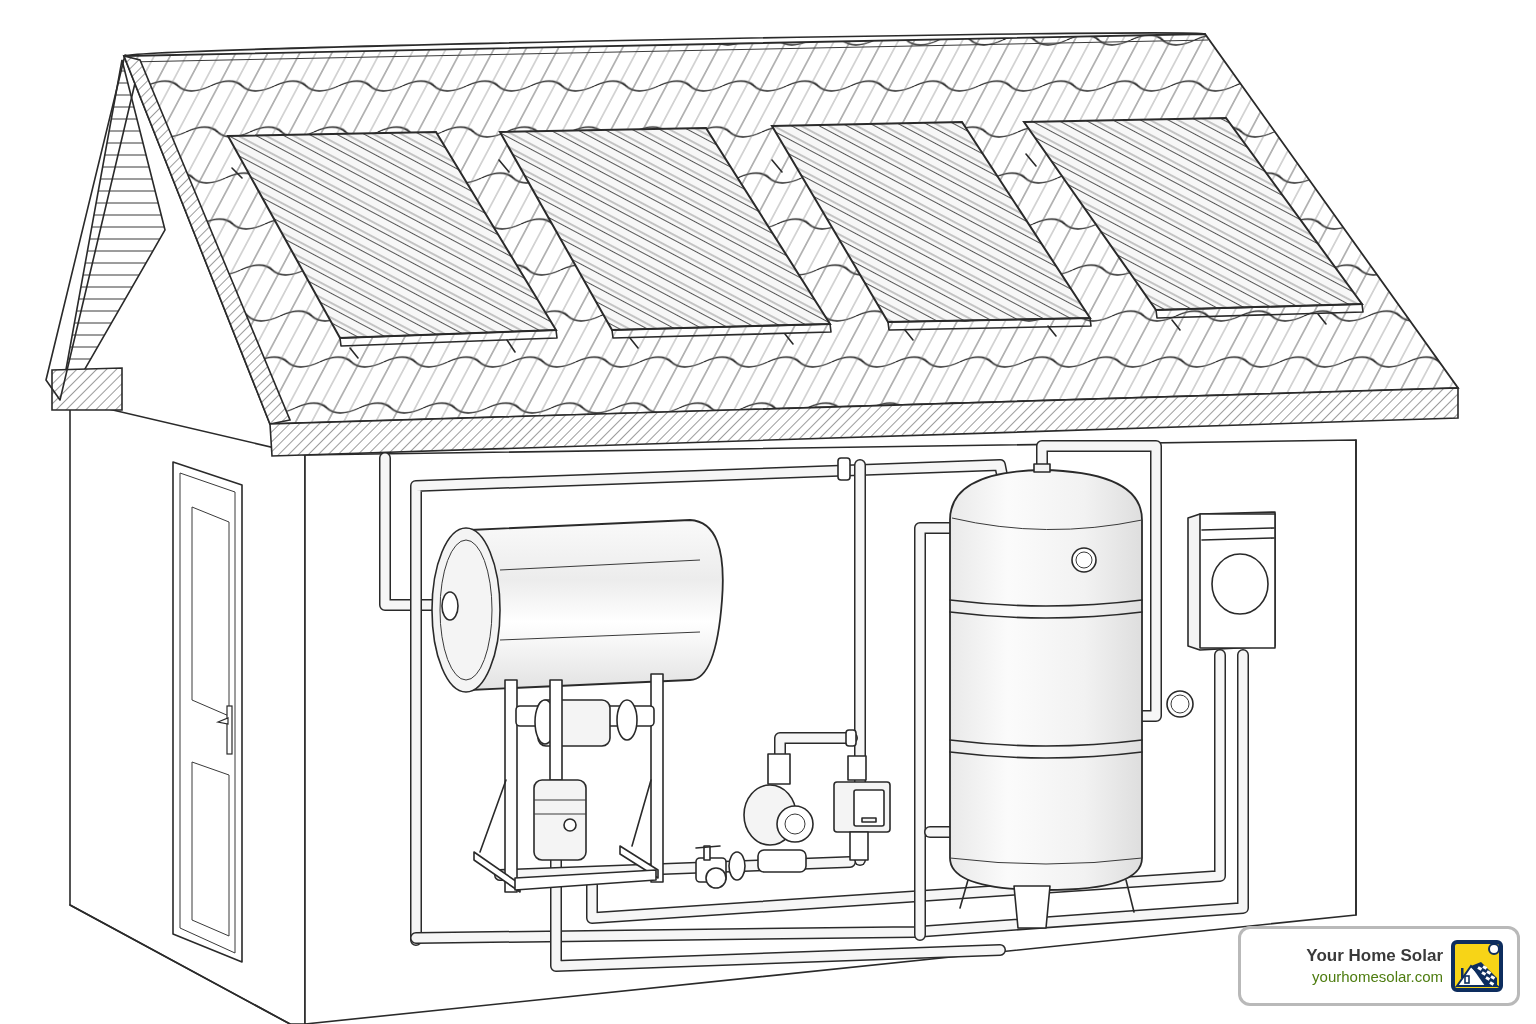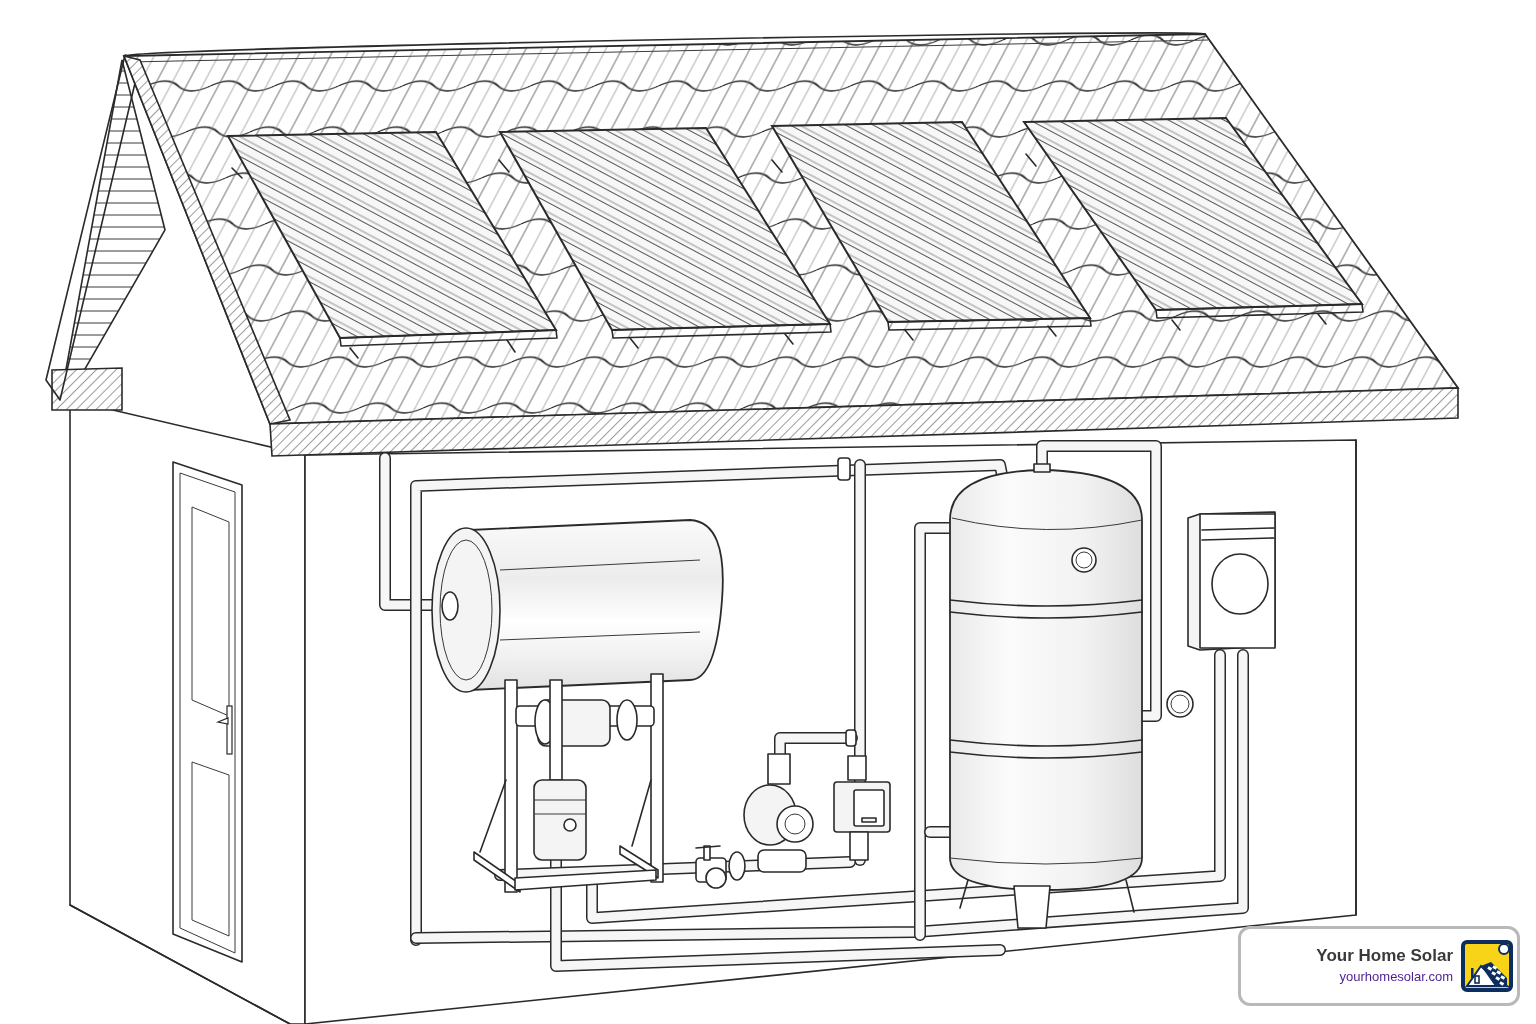--- a/index.html
+++ b/index.html
@@ -13,25 +13,25 @@
     .fill-vtank { fill: url(#vtankGrad); stroke: #2a2a2a; stroke-width: 1.8; }
     .pipe { fill: none; stroke: #2a2a2a; stroke-width: 12; stroke-linecap: round; stroke-linejoin: round; }
     .pipe-in { fill: none; stroke: #f6f6f6; stroke-width: 9; stroke-linecap: round; stroke-linejoin: round; }
     .hatch { fill: url(#hatch); stroke: #2a2a2a; stroke-width: 1.6; }
     .panel { fill: url(#panelStripes); stroke: #2a2a2a; stroke-width: 2; }
 
     .badge {
       position: absolute; left: 1238px; top: 926px; width: 282px; height: 80px;
       background: #ffffff; border: 3px solid #b9b9b9; border-radius: 12px;
       box-sizing: border-box; display: flex; align-items: center; justify-content: flex-end;
-      padding-right: 4px; gap: 8px;
+      padding-right: 14px; gap: 8px;
     }
     .badge-text { display: flex; flex-direction: column; align-items: flex-end; }
     .badge-title { font-size: 17px; font-weight: bold; color: #3a3a3a; line-height: 22px; }
-    .badge-url { font-size: 13px; color: #4c1d95; line-height: 20px; }
+    .badge-url { font-size: 15px; color: #4d7c0f; line-height: 20px; }
     .badge-logo { width: 52px; height: 52px; }
   </style>
 </head>
 <body>
 
 <svg id="illustration" viewBox="0 0 1536 1024" xmlns="http://www.w3.org/2000/svg">
   <defs>
     <pattern id="hatch" width="7" height="7" patternUnits="userSpaceOnUse" patternTransform="rotate(45)">
       <rect width="7" height="7" fill="#ffffff"></rect>
       <line x1="0" y1="0" x2="0" y2="7" stroke="#3a3a3a" stroke-width="1"></line>

